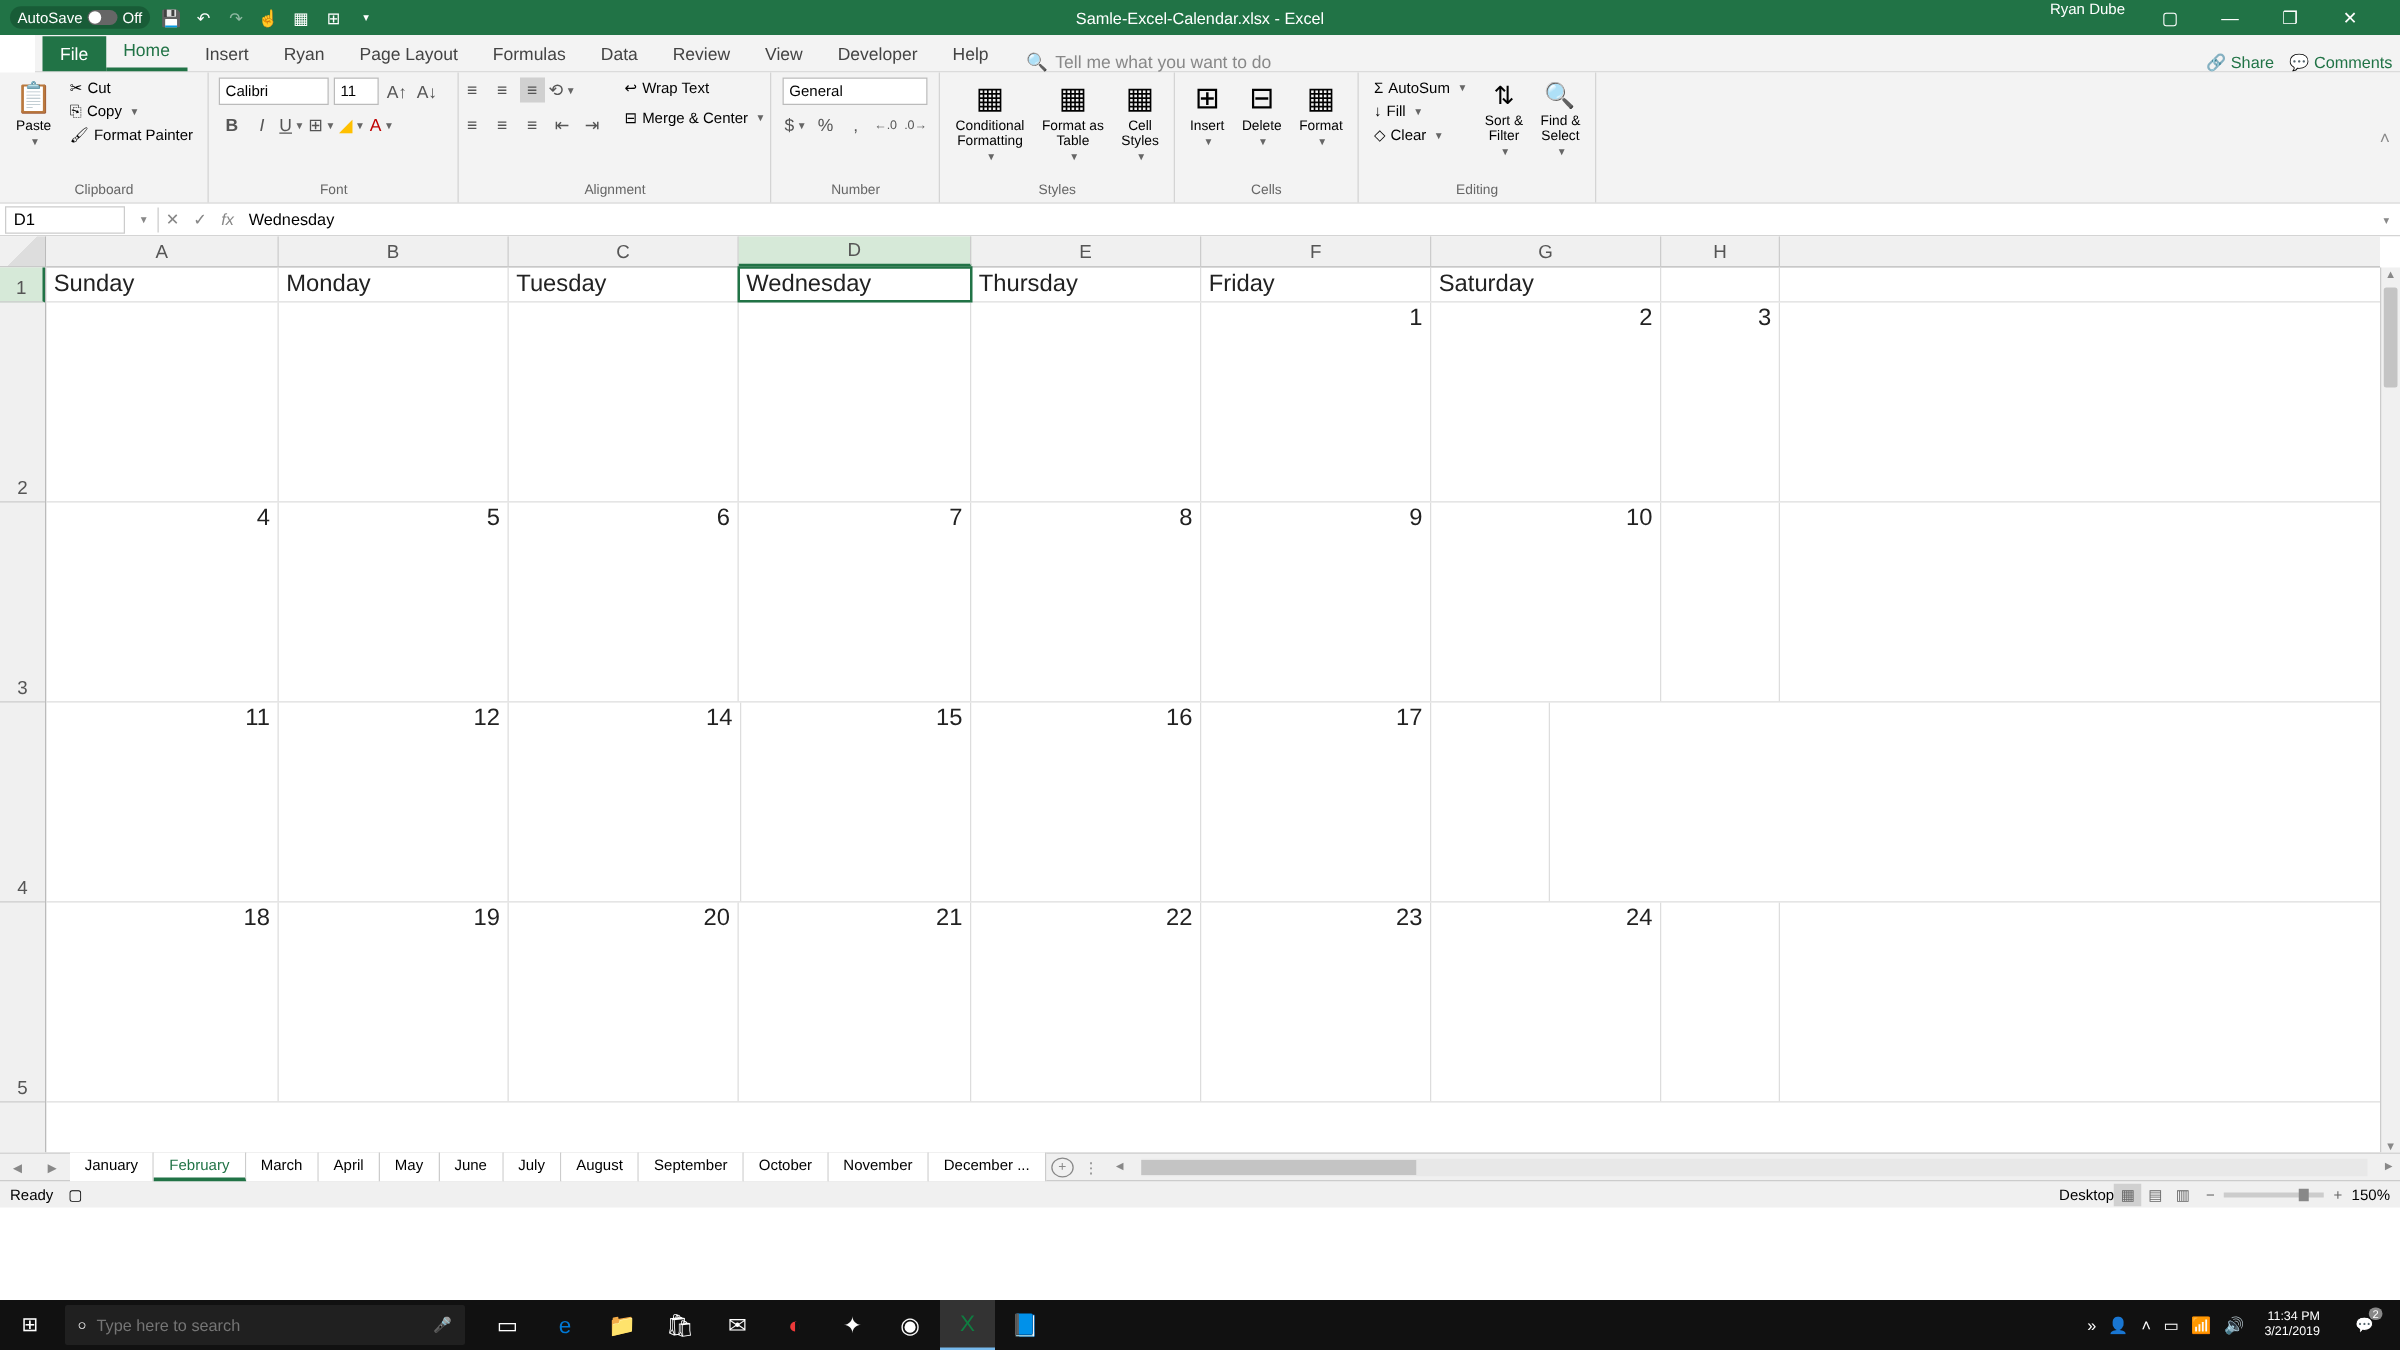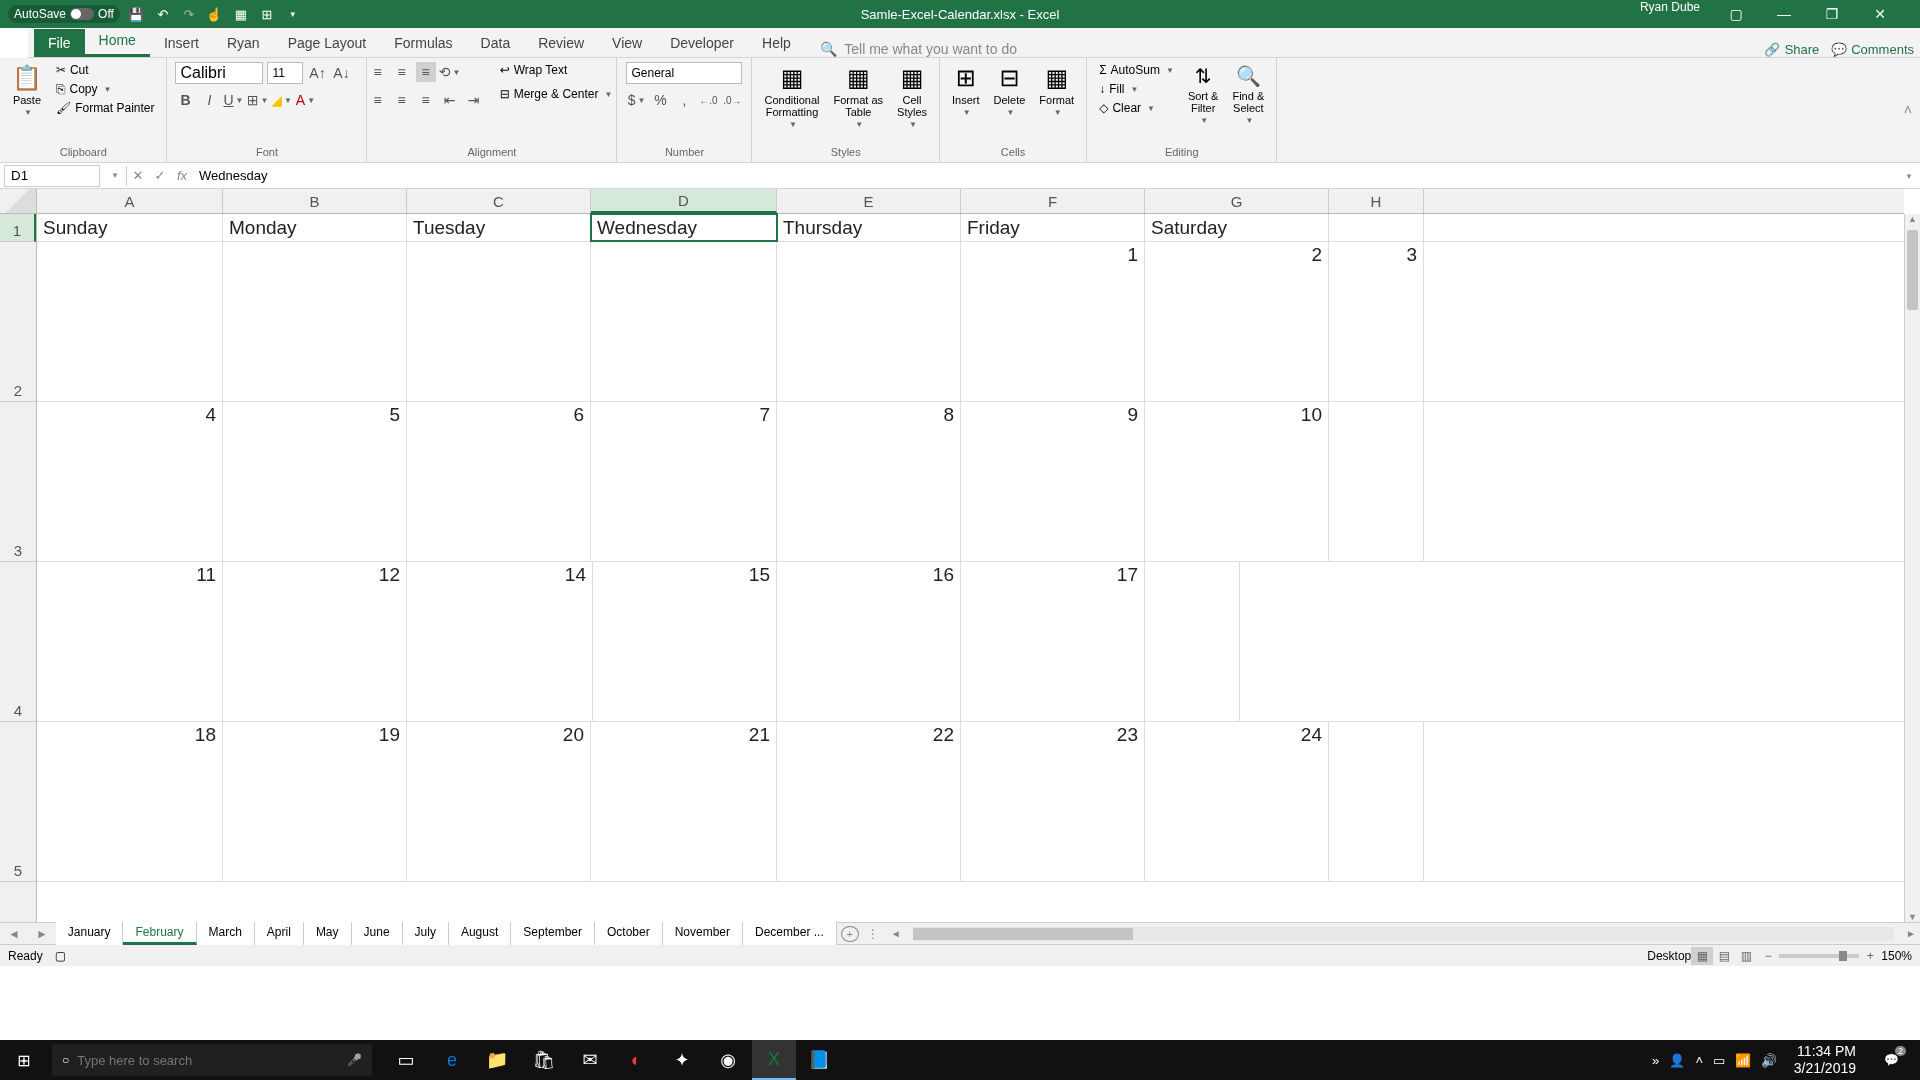--- a/index.html
+++ b/index.html
@@ -28,21 +28,21 @@
 
 
 .ribbon-content { height: 105px; background: #f3f3f3; border-bottom: 1px solid #d4d4d4; display: flex; }
 .ribbon-group { border-right: 1px solid #d4d4d4; padding: 4px 8px 2px; display: flex; flex-direction: column; justify-content: space-between; align-items: center; }
 .group-body { display: flex; gap: 6px; align-items: flex-start; flex: 1; }
 .group-label { font-size: 11px; color: #666; text-align: center; padding-bottom: 2px; position: relative; width: 100%; }
 .big-btn { display: flex; flex-direction: column; align-items: center; gap: 2px; cursor: pointer; padding: 2px 4px; font-size: 11px; }
 .big-btn .icon { font-size: 24px; }
 .small-btn-col { display: flex; flex-direction: column; gap: 3px; }
 .small-btn { display: flex; align-items: center; gap: 4px; font-size: 12px; cursor: pointer; padding: 1px 4px; white-space: nowrap; }
-.font-name-box { width: 88px; height: 22px; border: 1px solid #bbb; background: #fff; font-size: 16px; padding: 2px 4px; }
+.font-name-box { width: 88px; height: 22px; border: 1px solid #bbb; background: #fff; font-size: 12px; padding: 2px 4px; }
 .font-size-box { width: 36px; height: 22px; border: 1px solid #bbb; background: #fff; font-size: 12px; padding: 2px 4px; }
 .number-format-box { width: 116px; height: 22px; border: 1px solid #bbb; background: #fff; font-size: 12px; padding: 2px 4px; }
 .icon-row { display: flex; gap: 4px; align-items: center; }
 .ribbon-icon { width: 20px; height: 20px; display: flex; align-items: center; justify-content: center; cursor: pointer; font-size: 14px; color: #555; }
 .ribbon-collapse { align-self: center; padding: 0 8px; font-size: 14px; color: #888; cursor: pointer; margin-left: auto; }
 
 
 .formula-bar { height: 26px; background: #fff; border-bottom: 1px solid #d4d4d4; display: flex; align-items: center; font-size: 13px; }
 .name-box { width: 96px; height: 22px; border: 1px solid #ccc; padding: 2px 6px; margin: 0 4px; background: #fff; }
 .fb-btn { width: 22px; display: flex; align-items: center; justify-content: center; color: #888; cursor: pointer; font-size: 13px; }
@@ -84,21 +84,21 @@
 
 .taskbar { position: absolute; bottom: 0; left: 0; right: 0; height: 40px; background: #111; display: flex; align-items: center; color: #fff; font-size: 12px; }
 .start-btn { width: 48px; height: 40px; display: flex; align-items: center; justify-content: center; cursor: pointer; font-size: 16px; }
 .search-box { height: 32px; width: 320px; background: #202020; border-radius: 2px; display: flex; align-items: center; gap: 8px; padding: 0 10px; margin-left: 4px; }
 .search-box input { background: transparent; border: none; color: #ccc; font-size: 13px; flex: 1; outline: none; }
 .task-icons { display: flex; align-items: center; margin-left: 12px; gap: 2px; }
 .task-icon { width: 44px; height: 40px; display: flex; align-items: center; justify-content: center; cursor: pointer; font-size: 18px; }
 .task-icon.active { border-bottom: 2px solid #76b9ed; background: #333; }
 .systray { margin-left: auto; display: flex; align-items: center; gap: 10px; padding-right: 8px; }
 .systray-icon { cursor: pointer; font-size: 13px; }
-.clock { text-align: right; font-size: 14px; line-height: 1.2; padding: 0 6px; cursor: pointer; }
+.clock { text-align: right; font-size: 10px; line-height: 1.2; padding: 0 6px; cursor: pointer; }
 .notif { width: 40px; height: 40px; display: flex; align-items: center; justify-content: center; cursor: pointer; position: relative; }
 .notif-badge { position: absolute; top: 6px; right: 6px; background: #888; color: #fff; border-radius: 8px; font-size: 9px; padding: 0 3px; }
 
 .dropdown-arrow { font-size: 8px; color: #666; margin-left: 2px; }
 </style>
 </head>
 <body>
 
 <div class="title-bar">
   <div class="title-left">

